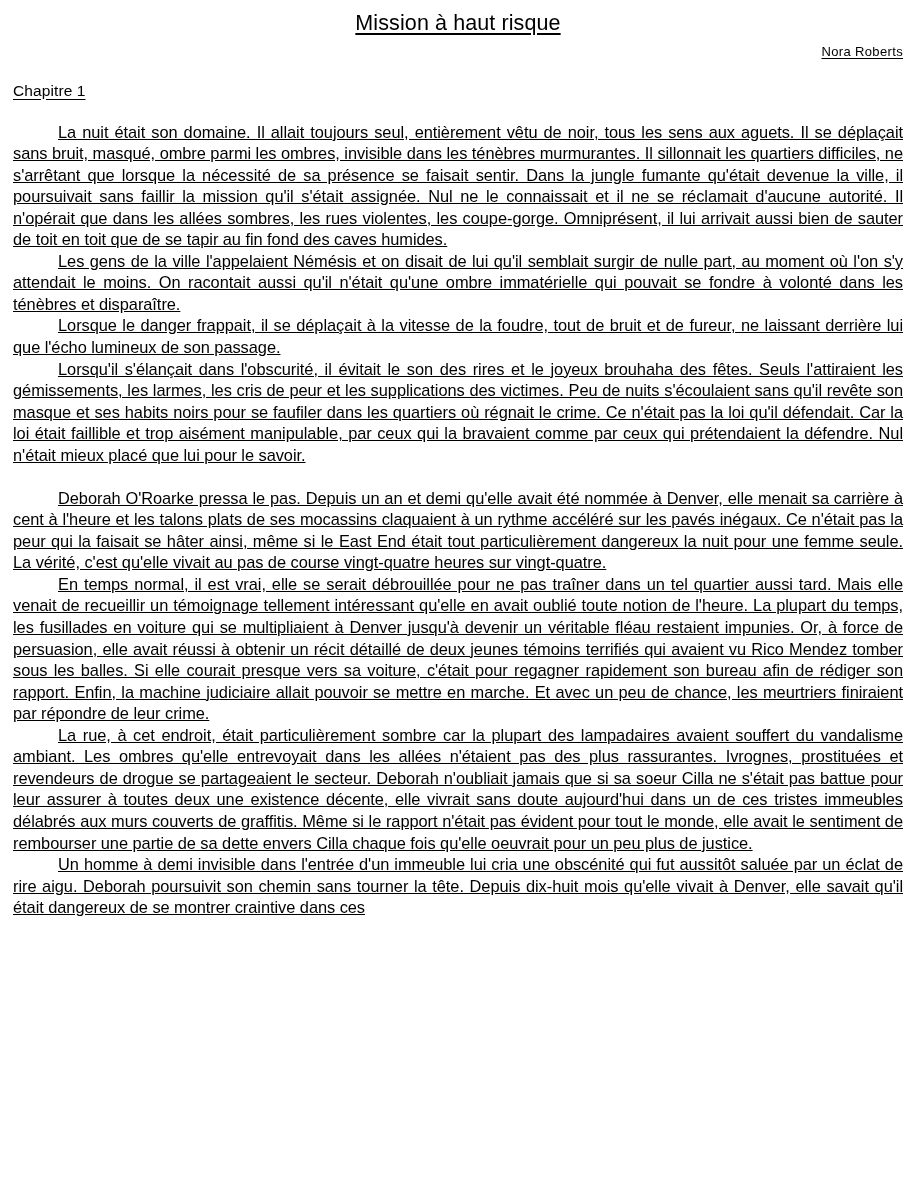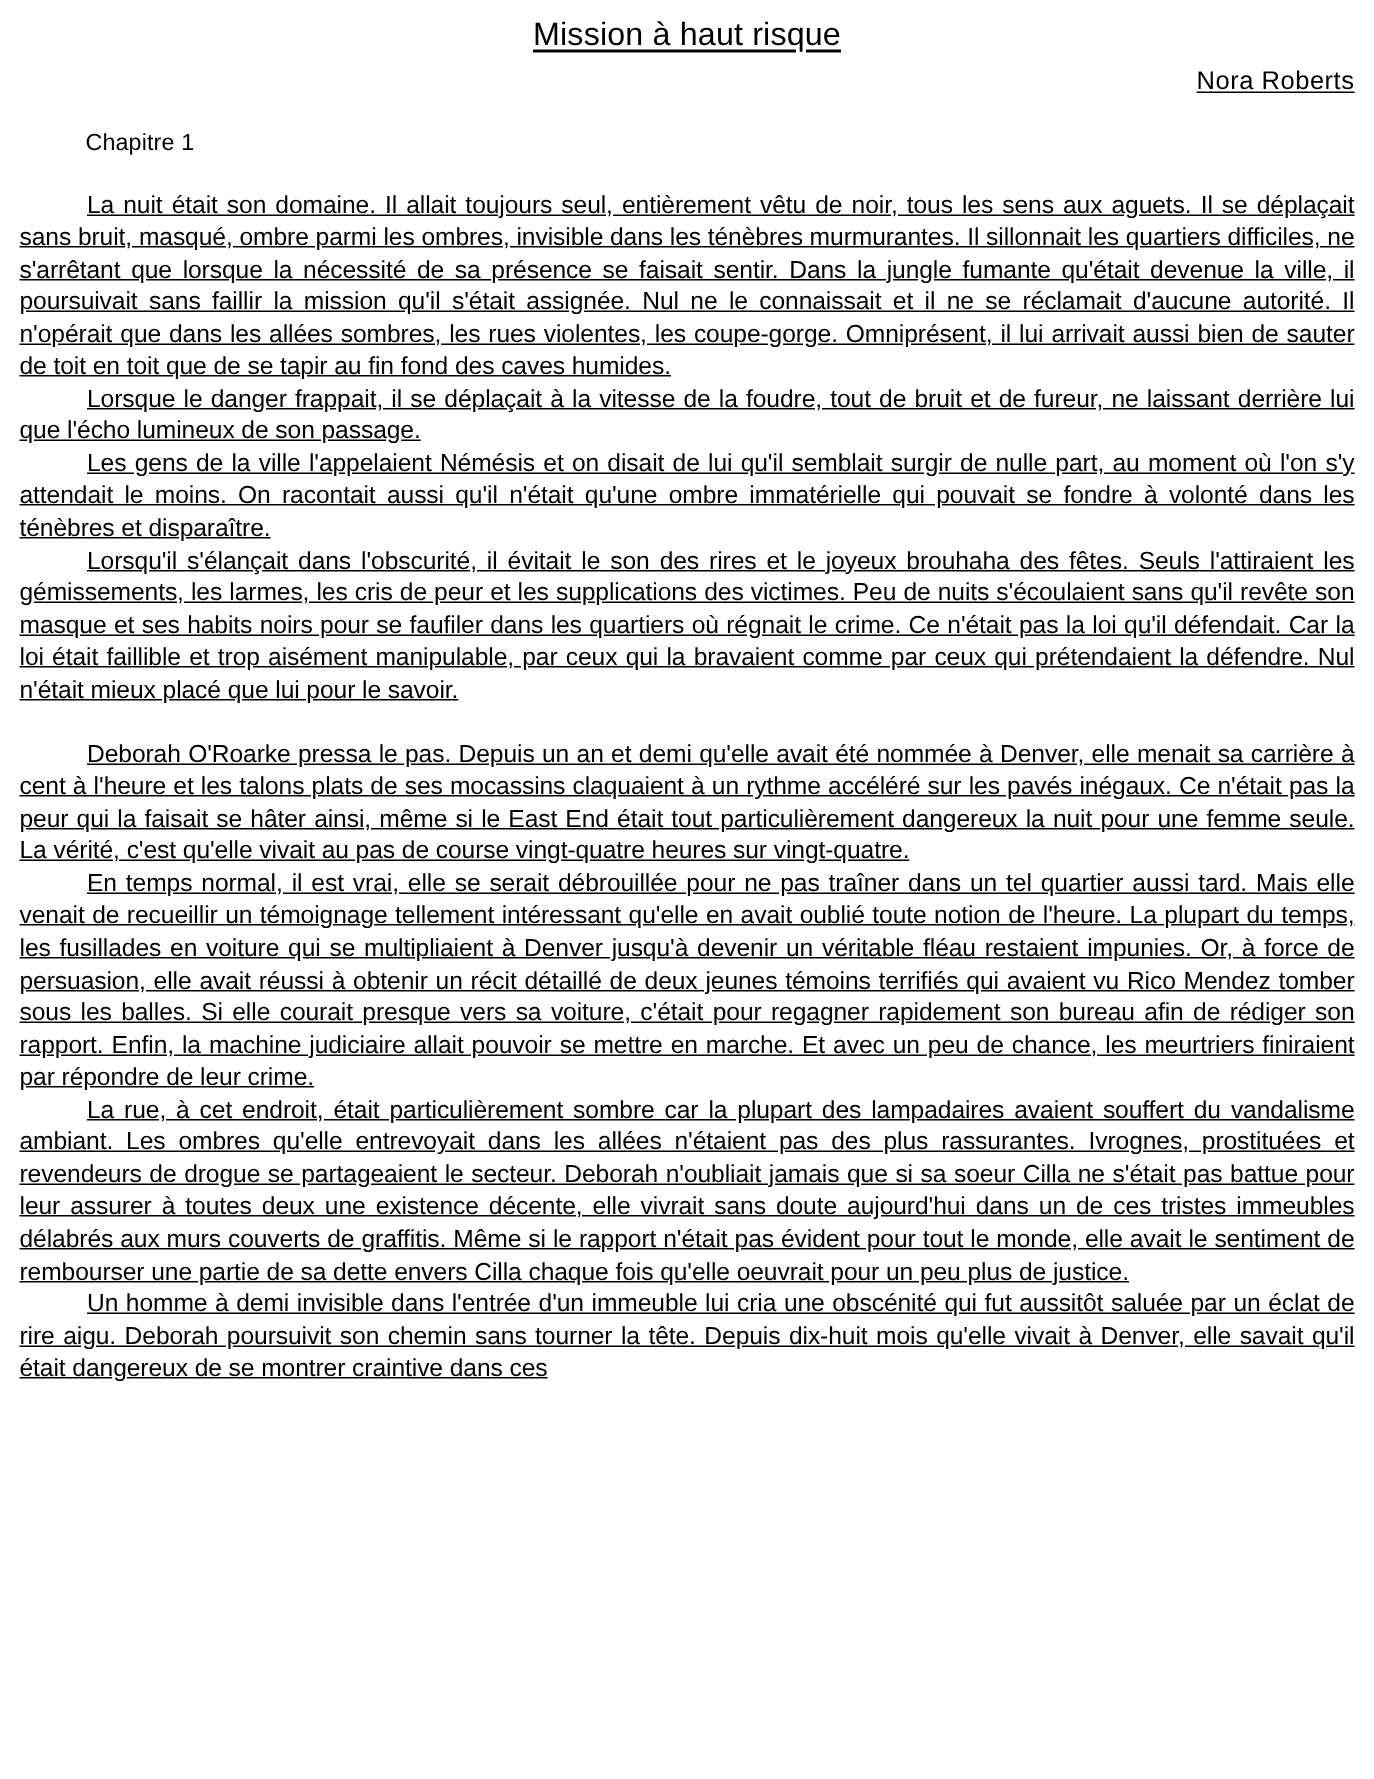--- a/index.html
+++ b/index.html
@@ -30,42 +30,42 @@
     margin: 0;
     padding-top: 13px;
     letter-spacing: 0.1px;
   }
   .doc-title .u {
     text-decoration: underline;
     text-underline-offset: 3px;
   }
   .doc-author {
     text-align: right;
-    font-size: 17px;
+    font-size: 13px;
     font-weight: 400;
     margin: 0;
     padding-top: 9px;
     padding-right: 13px;
     letter-spacing: 0.35px;
   }
   .doc-author .u {
     text-decoration: underline;
     text-underline-offset: 2px;
   }
   .chapter-heading {
     font-size: 15.5px;
     font-weight: 400;
     margin: 0;
     padding-top: 23px;
     padding-left: 13px;
     letter-spacing: 0.1px;
   }
   .chapter-heading .u {
+    text-decoration: underline;
     text-underline-offset: 2.5px;
-    margin-left: 44px;
   }
 
   
   .body-text {
     margin: 0;
     padding: 0 13px 0 13px;
     padding-top: 22px;
     text-decoration: underline;
   }
   p.para {
@@ -93,22 +93,22 @@
 <div class="page">
 
   <h1 class="doc-title"><span class="u">Mission à haut risque</span></h1>
 
   <div class="doc-author"><span class="u">Nora Roberts</span></div>
 
   <h2 class="chapter-heading"><span class="u">Chapitre 1</span></h2>
 
   <div class="body-text clip-bottom">
     <p class="para">La nuit était son domaine. Il allait toujours seul, entièrement vêtu de noir, tous les sens aux aguets. Il se déplaçait sans bruit, masqué, ombre parmi les ombres, invisible dans les ténèbres murmurantes. Il sillonnait les quartiers difficiles, ne s'arrêtant que lorsque la nécessité de sa présence se faisait sentir. Dans la jungle fumante qu'était devenue la ville, il poursuivait sans faillir la mission qu'il s'était assignée. Nul ne le connaissait et il ne se réclamait d'aucune autorité. Il n'opérait que dans les allées sombres, les rues violentes, les coupe-gorge. Omniprésent, il lui arrivait aussi bien de sauter de toit en toit que de se tapir au fin fond des caves humides.</p>
+    <p class="para">Les gens de la ville l'appelaient Némésis et on disait de lui qu'il semblait surgir de nulle part, au moment où l'on s'y attendait le moins. On racontait aussi qu'il n'était qu'une ombre immatérielle qui pouvait se fondre à volonté dans les ténèbres et disparaître.</p>
     <p class="para">Lorsque le danger frappait, il se déplaçait à la vitesse de la foudre, tout de bruit et de fureur, ne laissant derrière lui que l'écho lumineux de son passage.</p>
-    <p class="para">Les gens de la ville l'appelaient Némésis et on disait de lui qu'il semblait surgir de nulle part, au moment où l'on s'y attendait le moins. On racontait aussi qu'il n'était qu'une ombre immatérielle qui pouvait se fondre à volonté dans les ténèbres et disparaître.</p>
     <p class="para">Lorsqu'il s'élançait dans l'obscurité, il évitait le son des rires et le joyeux brouhaha des fêtes. Seuls l'attiraient les gémissements, les larmes, les cris de peur et les supplications des victimes. Peu de nuits s'écoulaient sans qu'il revête son masque et ses habits noirs pour se faufiler dans les quartiers où régnait le crime. Ce n'était pas la loi qu'il défendait. Car la loi était faillible et trop aisément manipulable, par ceux qui la bravaient comme par ceux qui prétendaient la défendre. Nul n'était mieux placé que lui pour le savoir.</p>
     <p class="para spacer-before">Deborah O'Roarke pressa le pas. Depuis un an et demi qu'elle avait été nommée à Denver, elle menait sa carrière à cent à l'heure et les talons plats de ses mocassins claquaient à un rythme accéléré sur les pavés inégaux. Ce n'était pas la peur qui la faisait se hâter ainsi, même si le East End était tout particulièrement dangereux la nuit pour une femme seule. La vérité, c'est qu'elle vivait au pas de course vingt-quatre heures sur vingt-quatre.</p>
     <p class="para">En temps normal, il est vrai, elle se serait débrouillée pour ne pas traîner dans un tel quartier aussi tard. Mais elle venait de recueillir un témoignage tellement intéressant qu'elle en avait oublié toute notion de l'heure. La plupart du temps, les fusillades en voiture qui se multipliaient à Denver jusqu'à devenir un véritable fléau restaient impunies. Or, à force de persuasion, elle avait réussi à obtenir un récit détaillé de deux jeunes témoins terrifiés qui avaient vu Rico Mendez tomber sous les balles. Si elle courait presque vers sa voiture, c'était pour regagner rapidement son bureau afin de rédiger son rapport. Enfin, la machine judiciaire allait pouvoir se mettre en marche. Et avec un peu de chance, les meurtriers finiraient par répondre de leur crime.</p>
     <p class="para">La rue, à cet endroit, était particulièrement sombre car la plupart des lampadaires avaient souffert du vandalisme ambiant. Les ombres qu'elle entrevoyait dans les allées n'étaient pas des plus rassurantes. Ivrognes, prostituées et revendeurs de drogue se partageaient le secteur. Deborah n'oubliait jamais que si sa soeur Cilla ne s'était pas battue pour leur assurer à toutes deux une existence décente, elle vivrait sans doute aujourd'hui dans un de ces tristes immeubles délabrés aux murs couverts de graffitis. Même si le rapport n'était pas évident pour tout le monde, elle avait le sentiment de rembourser une partie de sa dette envers Cilla chaque fois qu'elle oeuvrait pour un peu plus de justice.</p>
     <p class="para">Un homme à demi invisible dans l'entrée d'un immeuble lui cria une obscénité qui fut aussitôt saluée par un éclat de rire aigu. Deborah poursuivit son chemin sans tourner la tête. Depuis dix-huit mois qu'elle vivait à Denver, elle savait qu'il était dangereux de se montrer craintive dans ces</p>
   </div>
 
 </div>
 
 </body></html>

